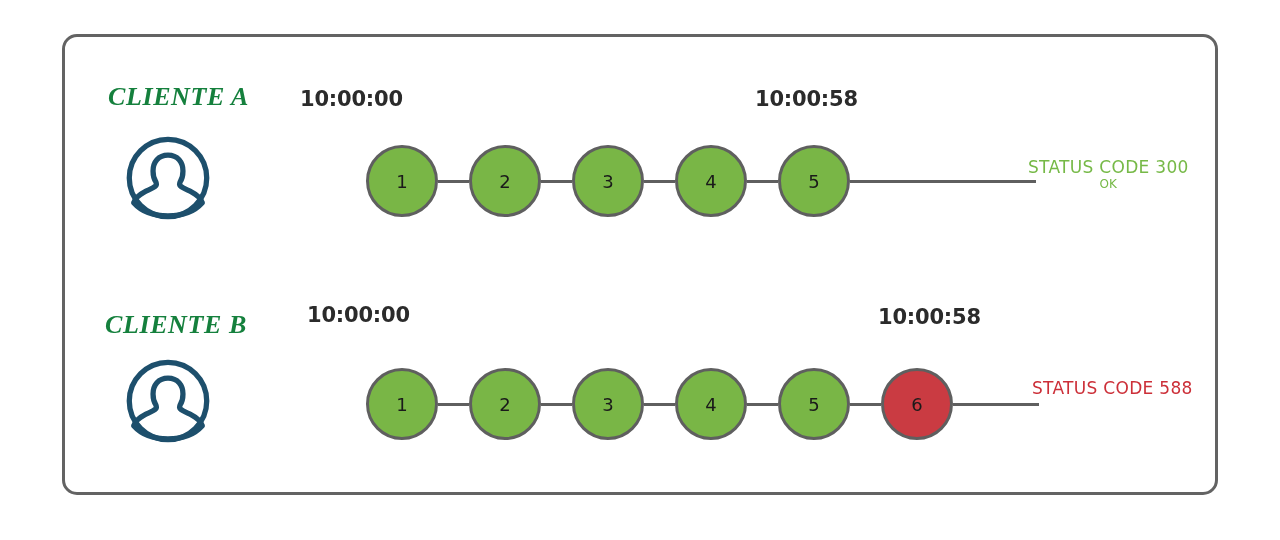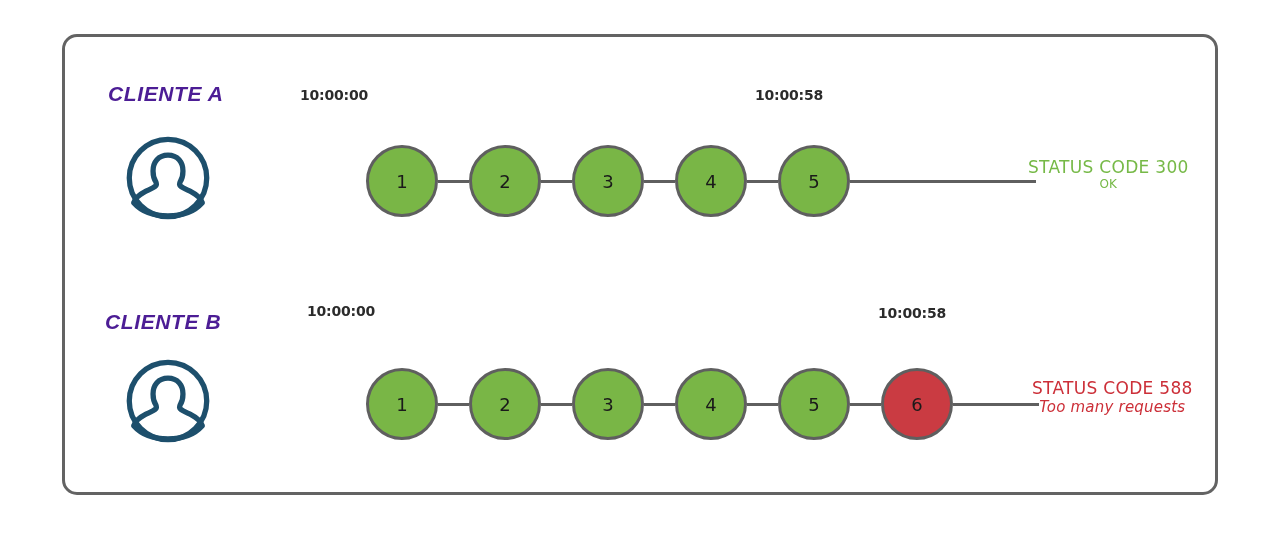--- a/index.html
+++ b/index.html
@@ -34,46 +34,46 @@
     left: 0;
     width: 100%;
     height: 0;
   }
   #row-a { top: 144px; }   
   #row-b { top: 367px; }   
 
   
   .client-label {
     position: absolute;
-    font-family: Liberation Sans, sans-serif;
-    font-size: 21px;
+    font-family: Liberation Serif, serif;
+    font-size: 26px;
     font-weight: 600;
     font-style: italic;
     letter-spacing: 0.6px;
-    color: #4c1d95;
+    color: #15803d;
     white-space: nowrap;
   }
   #label-a { left: 108px; top: 82px; }
   #label-b { left: 105px; top: 310px; }
 
   
   .avatar {
     position: absolute;
     width: 88px;
     height: 88px;
   }
   #avatar-a { left: 124px; top: 134px; }
   #avatar-b { left: 124px; top: 357px; }
   .avatar svg { display: block; width: 88px; height: 88px; }
 
   
   .timestamp {
     position: absolute;
     font-family: "DejaVu Sans", sans-serif;
-    font-size: 14px;
+    font-size: 21px;
     font-weight: bold;
     color: #2b2b2b;
     white-space: nowrap;
     letter-spacing: -0.2px;
   }
   #ts-a-start { left: 300px; top: 87px; }
   #ts-a-end   { left: 755px; top: 87px; }
   #ts-b-start { left: 307px; top: 303px; }
   #ts-b-end   { left: 878px; top: 305px; }
 
@@ -232,14 +232,13 @@
 <div class="timestamp" id="ts-b-start">10:00:00</div>
 <div class="timestamp" id="ts-b-end">10:00:58</div>
 
 <div class="status" id="status-a">
   <div class="line1">STATUS CODE 300</div>
   <div class="line2">OK</div>
 </div>
 
 <div class="status" id="status-b">
   <div class="line1">STATUS CODE 588</div>
-  <div class="line2">Too many requests</div>
 </div>
 
 </body></html>

